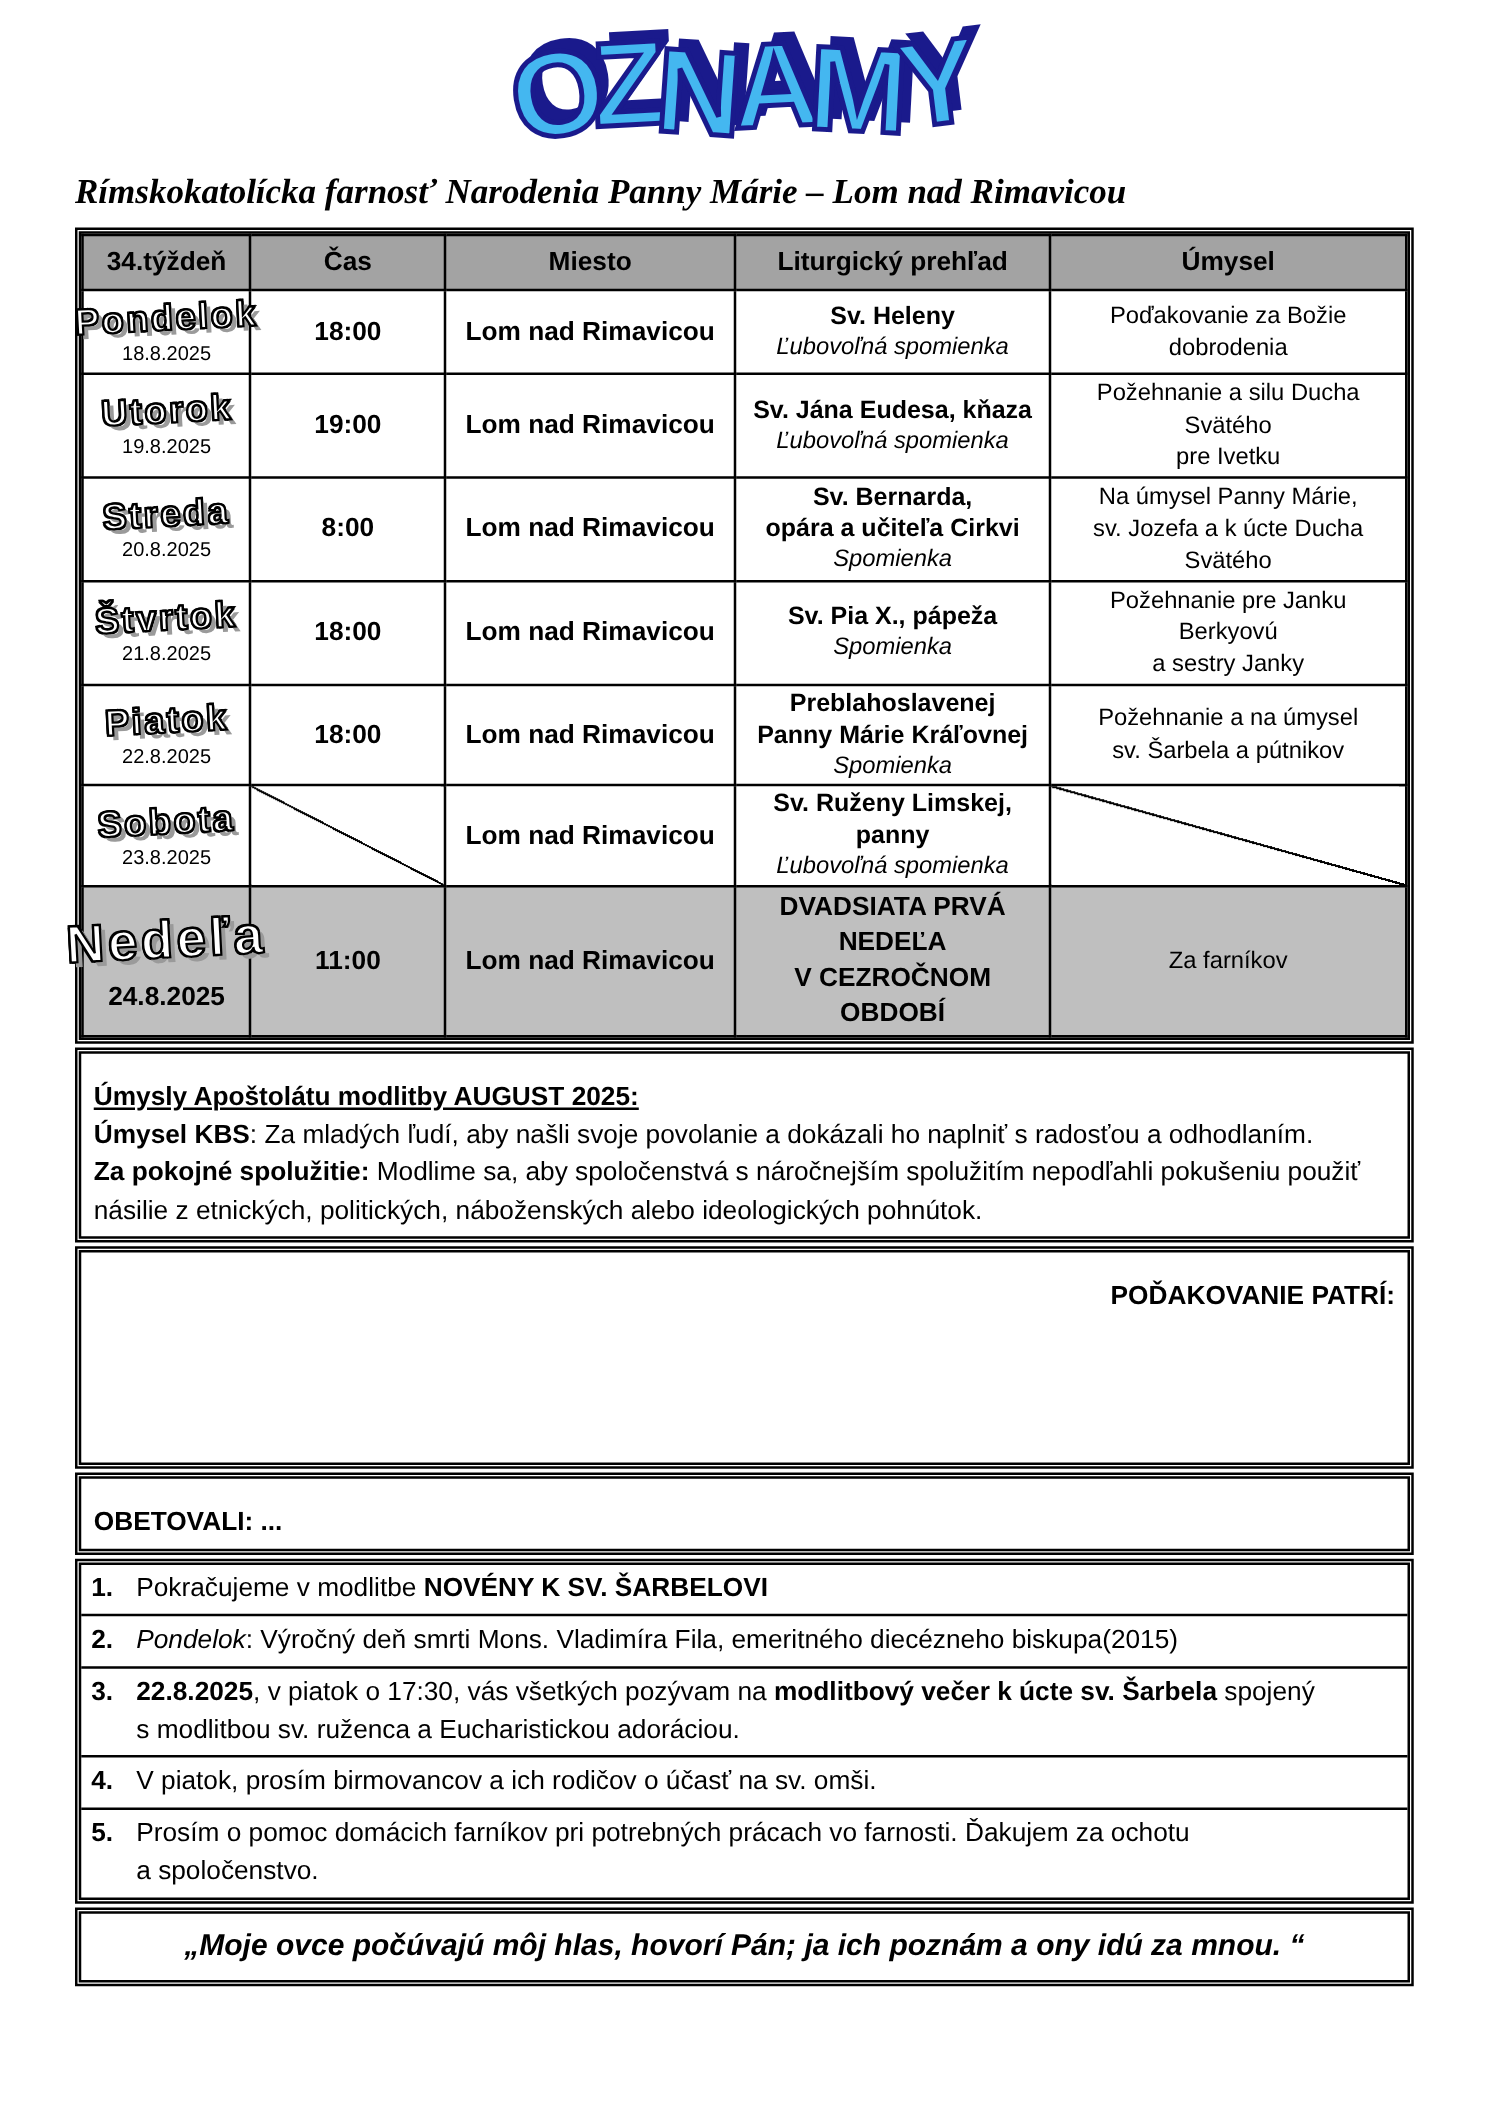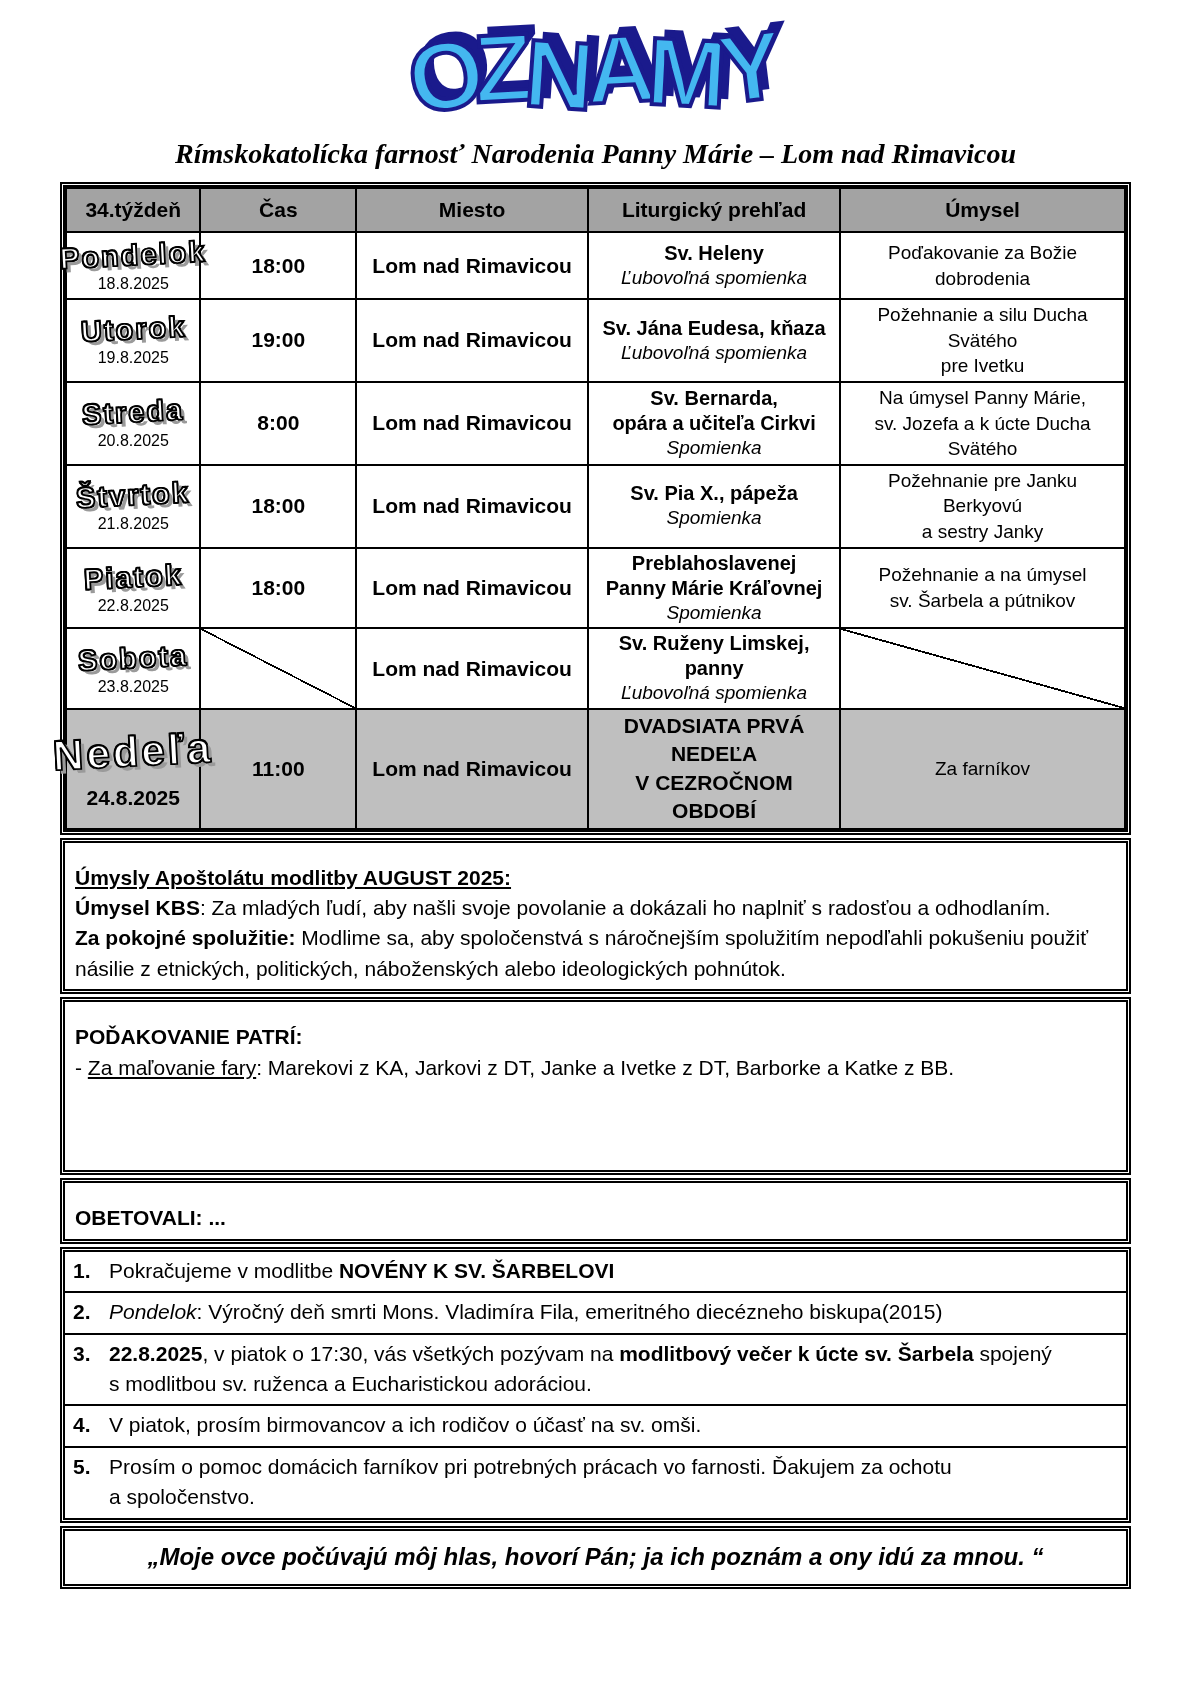--- a/index.html
+++ b/index.html
@@ -22,21 +22,20 @@
     font-family:"Liberation Sans", sans-serif;
   }
   .t-letter:nth-child(1){ transform:rotate(-9deg) translateY(6px); }
   .t-letter:nth-child(2){ transform:rotate(-3deg) translateY(-2px); }
   .t-letter:nth-child(3){ transform:rotate(4deg) translateY(5px); }
   .t-letter:nth-child(4){ transform:rotate(-3deg) translateY(-1px); }
   .t-letter:nth-child(5){ transform:rotate(3deg) translateY(3px); }
   .t-letter:nth-child(6){ transform:rotate(-7deg) translateY(-3px); }
 
   .subtitle {
-    text-align:center;
     font-family:"Liberation Serif", serif;
     font-weight:bold; font-style:italic;
     font-size:28px; margin-top:10px; margin-bottom:12px;
   }
 
   
   .tbl-wrap { border:5px double #000; }
   table.schedule { border-collapse:collapse; width:100%; table-layout:fixed; }
   table.schedule th, table.schedule td {
     border:2px solid #000; text-align:center; vertical-align:middle;
@@ -77,21 +76,21 @@
       transparent 49.4%, #000 49.4%, #000 50.6%, transparent 50.6%);
   }
 
   
   .box { border:5px double #000; margin-top:3px; padding:5px 10px; font-size:21px; line-height:1.45; }
   .sec-title { font-weight:bold;margin-top:15px; }
   .u { text-decoration:underline; }
   .b { font-weight:bold; }
   .i { font-style:italic; }
   .prewrap { white-space:pre-line; }
-  .box-thanks { min-height:178px; }
+  .box-thanks { min-height:178px;text-align:right; }
   .box-offered { min-height:64px; }
 
   .box-list { padding:0; }
   .ann-row { display:flex; padding:4px 8px 5px 8px; }
   .ann-row + .ann-row { border-top:2px solid #000; }
   .ann-num { font-weight:bold; width:36px; flex:0 0 36px; }
   .ann-text { flex:1; }
 
   .box-quote { text-align:center; padding:9px 10px; }
   .quote-text { font-weight:bold; font-style:italic; font-size:24px; }
@@ -242,21 +241,20 @@
   </div>
 
   <div class="box">
     <div class="sec-title u">Úmysly Apoštolátu modlitby AUGUST 2025:</div>
     <div><span class="b">Úmysel KBS</span><span>: Za mladých ľudí, aby našli svoje povolanie a dokázali ho naplniť s radosťou a odhodlaním.</span></div>
     <div><span class="b">Za pokojné spolužitie:</span><span> Modlime sa, aby spoločenstvá s náročnejším spolužitím nepodľahli pokušeniu použiť násilie z etnických, politických, náboženských alebo ideologických pohnútok.</span></div>
   </div>
 
   <div class="box box-thanks">
     <div class="sec-title">POĎAKOVANIE PATRÍ:</div>
-    <div><span>- </span><span class="u">Za maľovanie fary</span><span>: Marekovi z KA, Jarkovi z DT, Janke a Ivetke z DT, Barborke a Katke z BB.</span></div>
   </div>
 
   <div class="box box-offered">
     <div class="sec-title">OBETOVALI: ...</div>
   </div>
 
   <div class="box box-list">
     <div class="ann-row">
       <span class="ann-num">1.</span>
       <div class="ann-text"><span>Pokračujeme v modlitbe </span><span class="b">NOVÉNY K SV. ŠARBELOVI</span></div>

